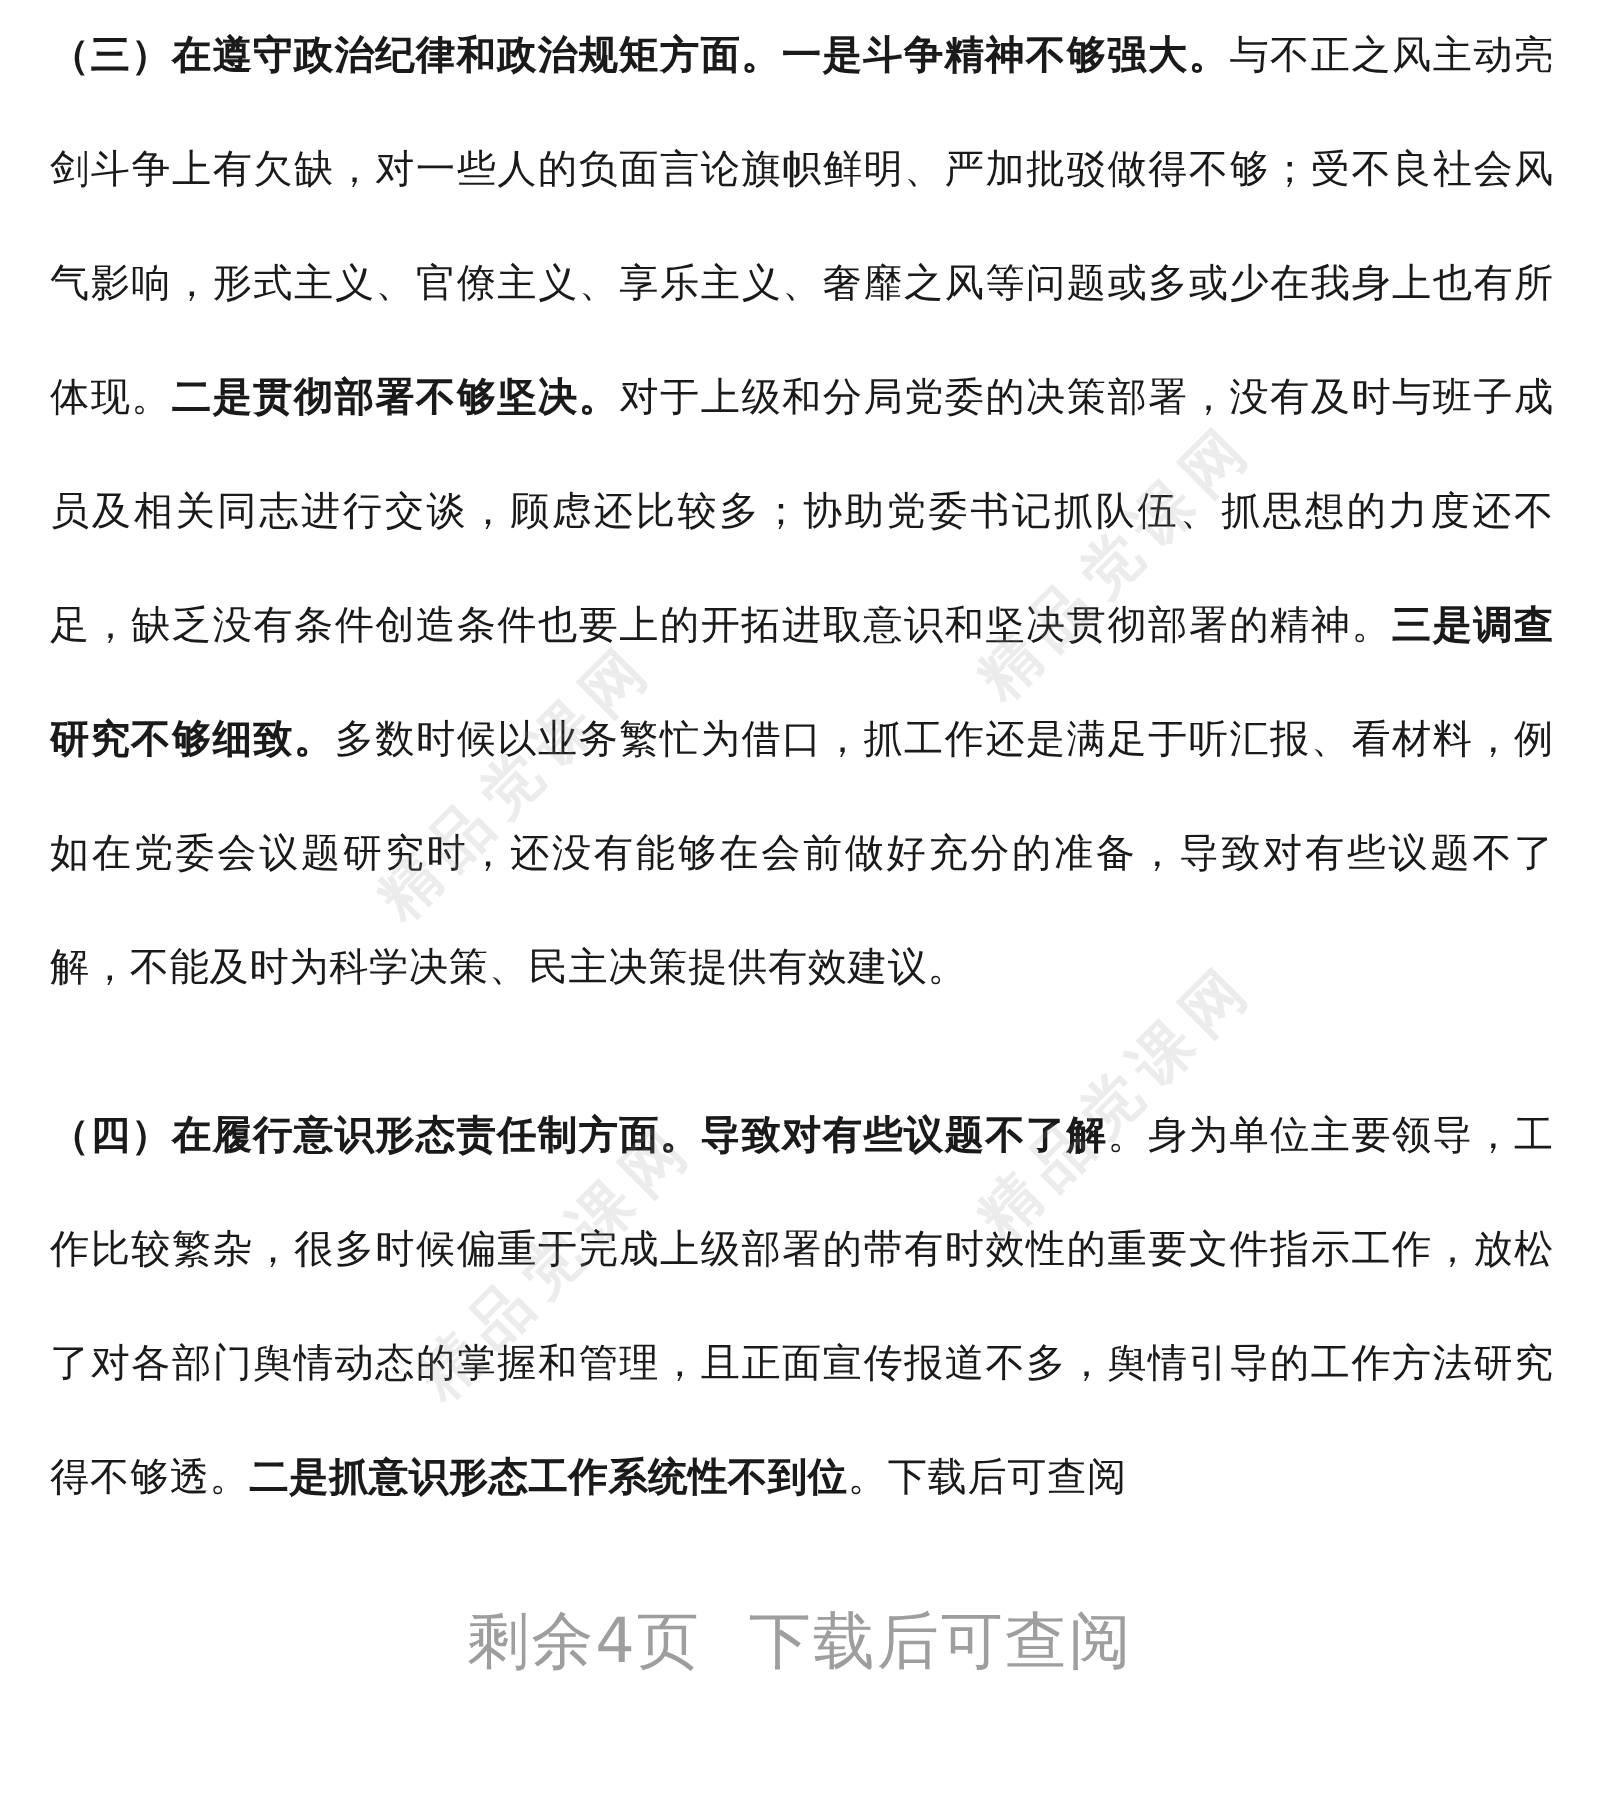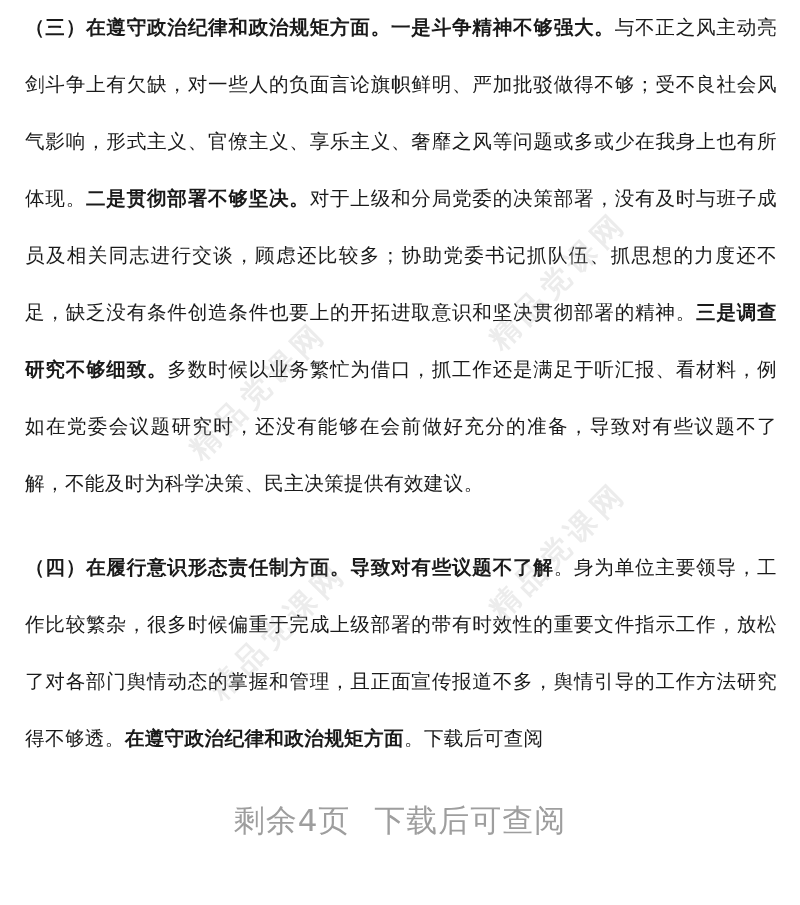--- a/index.html
+++ b/index.html
@@ -21,21 +21,21 @@
 </head>
 <body>
 
 <div class="page">
 
   <div class="para" id="para1">
     <span class="b">（三）在遵守政治纪律和政治规矩方面。</span><span class="b">一是斗争精神不够强大。</span><span>与不正之风主动亮剑斗争上有欠缺，对一些人的负面言论旗帜鲜明、严加批驳做得不够；受不良社会风气影响，形式主义、官僚主义、享乐主义、奢靡之风等问题或多或少在我身上也有所体现。</span><span class="b">二是贯彻部署不够坚决。</span><span>对于上级和分局党委的决策部署，没有及时与班子成员及相关同志进行交谈，顾虑还比较多；协助党委书记抓队伍、抓思想的力度还不足，缺乏没有条件创造条件也要上的开拓进取意识和坚决贯彻部署的精神。</span><span class="b">三是调查研究不够细致。</span><span>多数时候以业务繁忙为借口，抓工作还是满足于听汇报、看材料，例如在党委会议题研究时，还没有能够在会前做好充分的准备，导致对有些议题不了解，不能及时为科学决策、民主决策提供有效建议。</span>
   </div>
 
   <div class="para" id="para2">
-    <span class="b">（四）在履行意识形态责任制方面。</span><span class="b">导致对有些议题不了解</span><span>。身为单位主要领导，工作比较繁杂，很多时候偏重于完成上级部署的带有时效性的重要文件指示工作，放松了对各部门舆情动态的掌握和管理，且正面宣传报道不多，舆情引导的工作方法研究得不够透。</span><span class="b">在遵守政治纪律和政治规矩方面</span><span>。下载后可查阅</span>
+    <span class="b">（四）在履行意识形态责任制方面。</span><span class="b">导致对有些议题不了解</span><span>。身为单位主要领导，工作比较繁杂，很多时候偏重于完成上级部署的带有时效性的重要文件指示工作，放松了对各部门舆情动态的掌握和管理，且正面宣传报道不多，舆情引导的工作方法研究得不够透。</span><span class="b">二是抓意识形态工作系统性不到位</span><span>。下载后可查阅</span>
   </div>
 
   <div class="watermark" style="left:180px; top:440px;">精品党课网</div>
   <div class="watermark" style="left:480px; top:330px;">精品党课网</div>
   <div class="watermark" style="left:200px; top:680px;">精品党课网</div>
   <div class="watermark" style="left:480px; top:600px;">精品党课网</div>
 
   <div class="footer">
     <span>剩余4页</span><span>下载后可查阅</span>
   </div>

